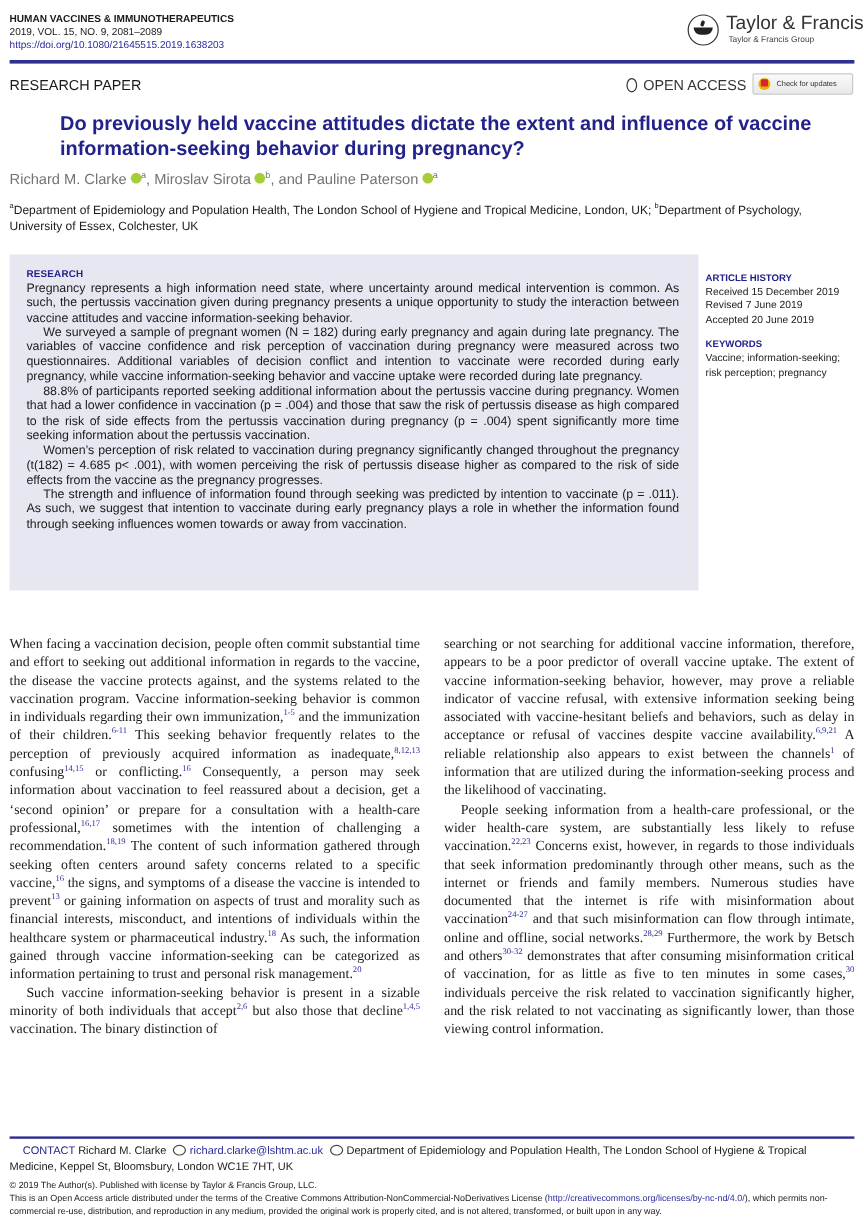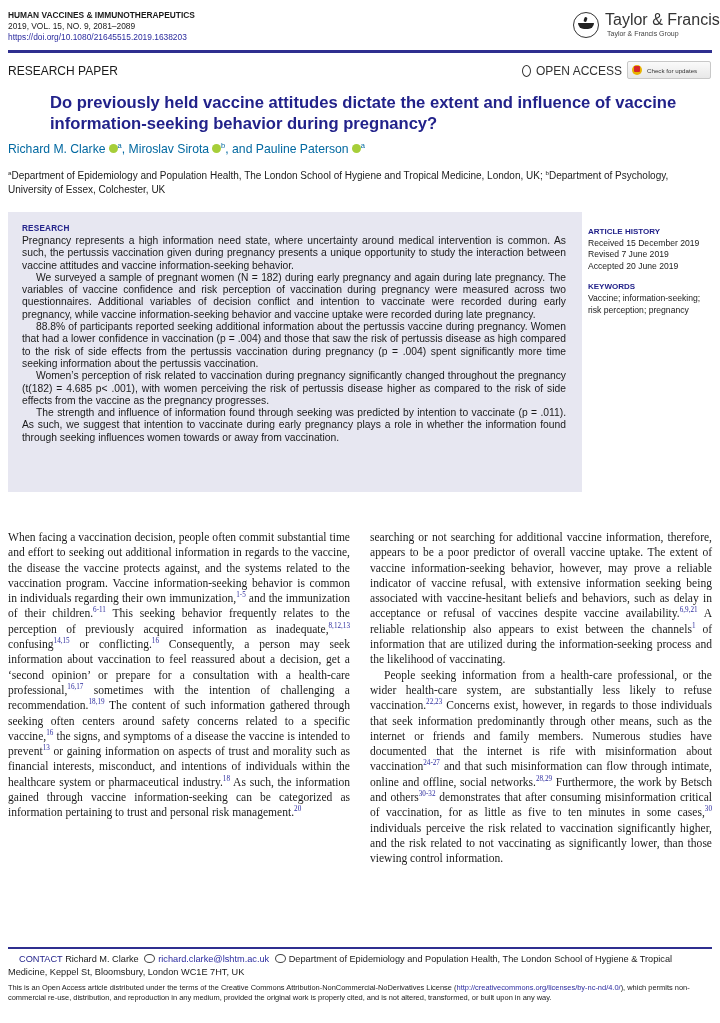--- a/index.html
+++ b/index.html
@@ -22,21 +22,21 @@
   #rule-top { left: 8px; top: 50px; width: 704px; height: 3px; background: #2f2f8f; }
   #paper-type { left: 8px; top: 64px; font-size: 12px; color: #1a1a1a; }
   #oa { left: 522px; top: 64px; font-size: 12px; color: #333; white-space: nowrap; }
   #oa .lock { display: inline-block; width: 9px; height: 12px; border: 1.6px solid #333; border-radius: 50%; margin-right: 5px; vertical-align: -2px; }
   #updates { left: 627px; top: 61px; width: 84px; height: 18px; border: 1px solid #c8c8c8; background: linear-gradient(#fafafa, #e8e8e8); border-radius: 2px; font-size: 6.2px; color: #333; display: flex; align-items: center; padding-left: 4px; gap: 5px; }
   #updates .badge { width: 10px; height: 10px; border-radius: 50%; background: #e8b200; position: relative; }
   #updates .badge::after { content: ""; position: absolute; left: 2px; top: 1px; width: 6px; height: 6px; background: #d6282b; border-radius: 1px; }
 
   
   #title { left: 8px; top: 92px; width: 700px; font-size: 16.6px; line-height: 21px; color: #22228a; font-weight: bold; margin-left: 42px; }
-  #authors { left: 8px; top: 142px; font-size: 12.2px; color: #0369a1; white-space: nowrap; }
+  #authors { left: 8px; top: 142px; font-size: 12.2px; color: #737373; white-space: nowrap; }
   .orcid { display: inline-block; width: 9px; height: 9px; border-radius: 50%; background: #a6ce39; vertical-align: 0; margin-left: 3px; }
   sup { font-size: 0.62em; vertical-align: super; line-height: 0; }
   #affil { left: 8px; top: 169px; width: 700px; font-size: 10px; line-height: 14px; color: #1a1a1a; }
 
   
   #abstract-box { left: 8px; top: 212px; width: 574px; height: 280px; background: #e7e7f1; }
   #abstract-head { left: 22px; top: 224px; font-size: 8.2px; font-weight: bold; color: #22228a; letter-spacing: 0.2px; }
   #abstract-body { left: 22px; top: 235px; width: 544px; font-size: 10.3px; line-height: 12.3px; color: #1a1a1a; text-align: justify; }
   #abstract-body p { text-indent: 0; }
   #abstract-body p + p { text-indent: 14px; }
@@ -121,20 +121,23 @@
   <div>Accepted 20 June 2019</div>
   <div class="gap"></div>
   <div class="h">KEYWORDS</div>
   <div>Vaccine; information-seeking; risk perception; pregnancy</div>
 </div>
 
 <div id="col-left" class="abs col serif">
   <p>
     <span>When facing a vaccination decision, people often commit substantial time and effort to seeking out additional information in regards to the vaccine, the disease the vaccine protects against, and the systems related to the vaccination program. Vaccine information-seeking behavior is common in individuals regarding their own immunization,</span><span class="ref">1-5</span><span> and the immunization of their children.</span><span class="ref">6-11</span><span> This seeking behavior frequently relates to the perception of previously acquired information as inadequate,</span><span class="ref">8,12,13</span><span> confusing</span><span class="ref">14,15</span><span> or conflicting.</span><span class="ref">16</span><span> Consequently, a person may seek information about vaccination to feel reassured about a decision, get a ‘second opinion’ or prepare for a consultation with a health-care professional,</span><span class="ref">16,17</span><span> sometimes with the intention of challenging a recommendation.</span><span class="ref">18,19</span><span> The content of such information gathered through seeking often centers around safety concerns related to a specific vaccine,</span><span class="ref">16</span><span> the signs, and symptoms of a disease the vaccine is intended to prevent</span><span class="ref">13</span><span> or gaining information on aspects of trust and morality such as financial interests, misconduct, and intentions of individuals within the healthcare system or pharmaceutical industry.</span><span class="ref">18</span><span> As such, the information gained through vaccine information-seeking can be categorized as information pertaining to trust and personal risk management.</span><span class="ref">20</span>
   </p>
+  <p>
+    <span>Such vaccine information-seeking behavior is present in a sizable minority of both individuals that accept</span><span class="ref">2,6</span><span> but also those that decline</span><span class="ref">1,4,5</span><span> vaccination. The binary distinction of</span>
+  </p>
 </div>
 
 <div id="col-right" class="abs col serif">
   <p style="text-indent:0">
     <span>searching or not searching for additional vaccine information, therefore, appears to be a poor predictor of overall vaccine uptake. The extent of vaccine information-seeking behavior, however, may prove a reliable indicator of vaccine refusal, with extensive information seeking being associated with vaccine-hesitant beliefs and behaviors, such as delay in acceptance or refusal of vaccines despite vaccine availability.</span><span class="ref">6,9,21</span><span> A reliable relationship also appears to exist between the channels</span><span class="ref">1</span><span> of information that are utilized during the information-seeking process and the likelihood of vaccinating.</span>
   </p>
   <p>
     <span>People seeking information from a health-care professional, or the wider health-care system, are substantially less likely to refuse vaccination.</span><span class="ref">22,23</span><span> Concerns exist, however, in regards to those individuals that seek information predominantly through other means, such as the internet or friends and family members. Numerous studies have documented that the internet is rife with misinformation about vaccination</span><span class="ref">24-27</span><span> and that such misinformation can flow through intimate, online and offline, social networks.</span><span class="ref">28,29</span><span> Furthermore, the work by Betsch and others</span><span class="ref">30-32</span><span> demonstrates that after consuming misinformation critical of vaccination, for as little as five to ten minutes in some cases,</span><span class="ref">30</span><span> individuals perceive the risk related to vaccination significantly higher, and the risk related to not vaccinating as significantly lower, than those viewing control information.</span>
   </p>
 </div>
@@ -142,14 +145,15 @@
 <div id="rule-bottom" class="abs"></div>
 
 <div id="contact" class="abs sans">
   <span class="lbl">CONTACT</span>
   <span>Richard M. Clarke</span>
   <span class="env-icon"></span><span class="mail">richard.clarke@lshtm.ac.uk</span>
   <span class="env-icon"></span><span>Department of Epidemiology and Population Health, The London School of Hygiene &amp; Tropical Medicine, Keppel St, Bloomsbury, London WC1E 7HT, UK</span>
 </div>
 
 <div id="license" class="abs sans">
+  <div style="margin-bottom:1px">© 2019 The Author(s). Published with license by Taylor &amp; Francis Group, LLC.</div>
   <div><span>This is an Open Access article distributed under the terms of the Creative Commons Attribution-NonCommercial-NoDerivatives License (</span><span class="link">http://creativecommons.org/licenses/by-nc-nd/4.0/</span><span>), which permits non-commercial re-use, distribution, and reproduction in any medium, provided the original work is properly cited, and is not altered, transformed, or built upon in any way.</span></div>
 </div>
 
 </body></html>

